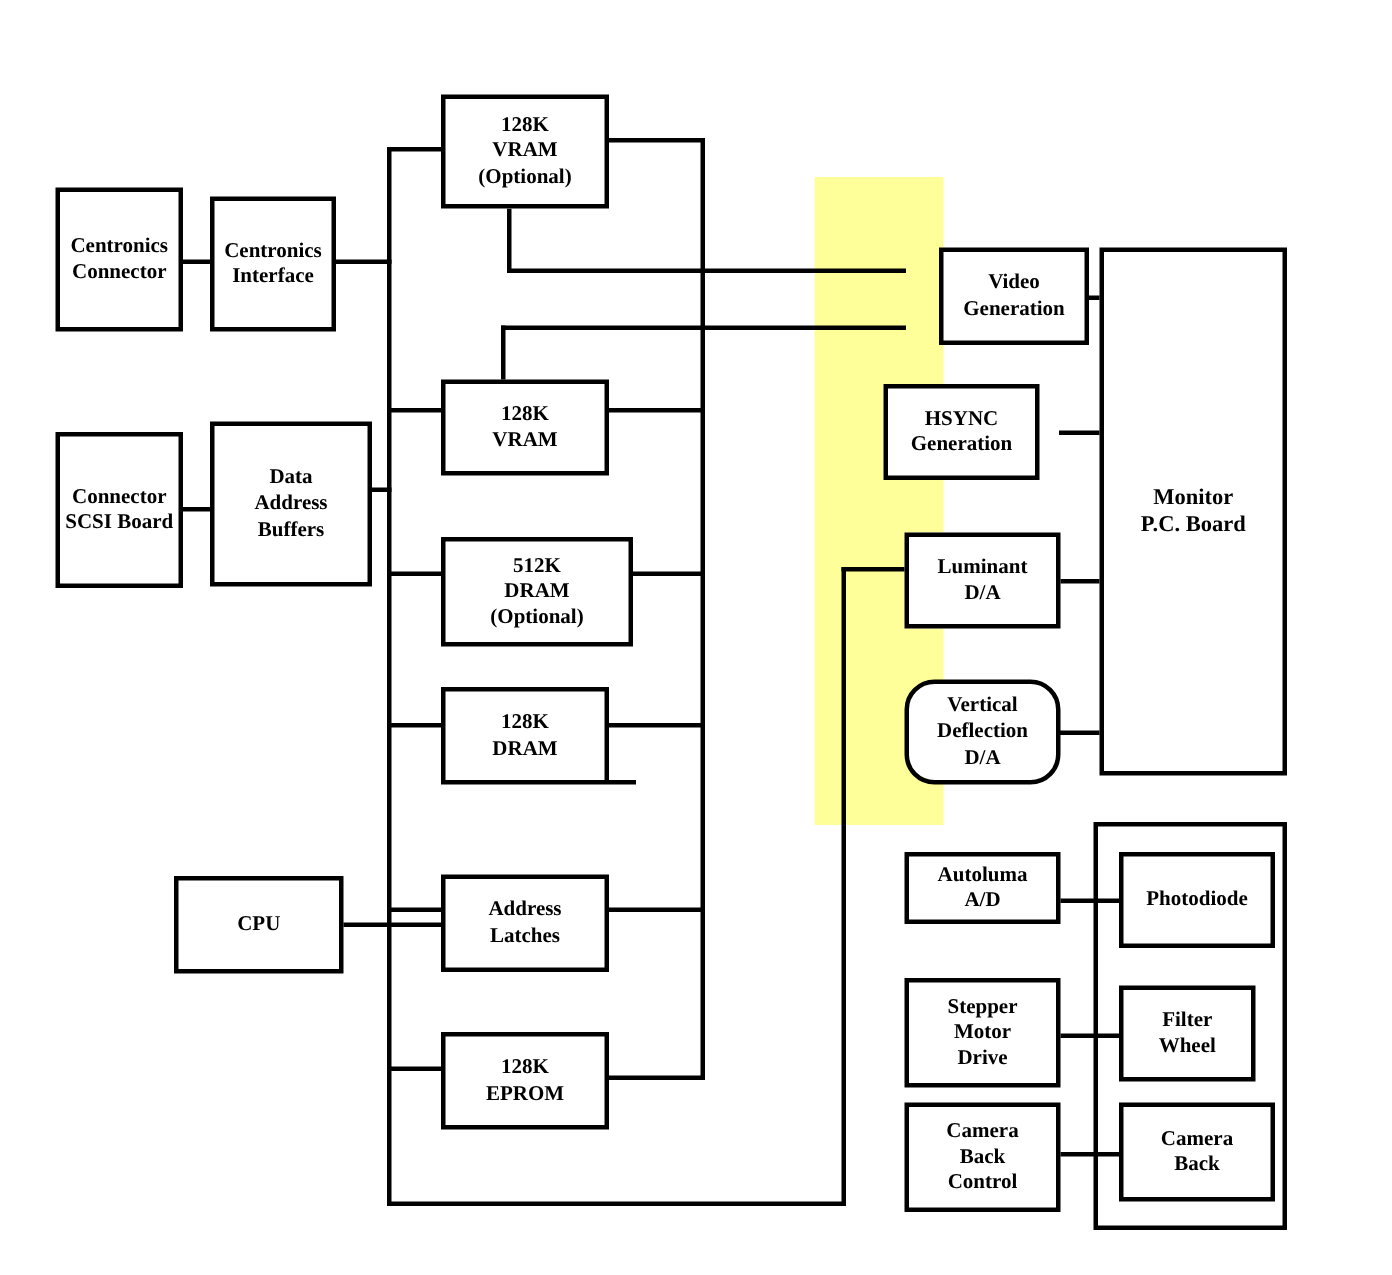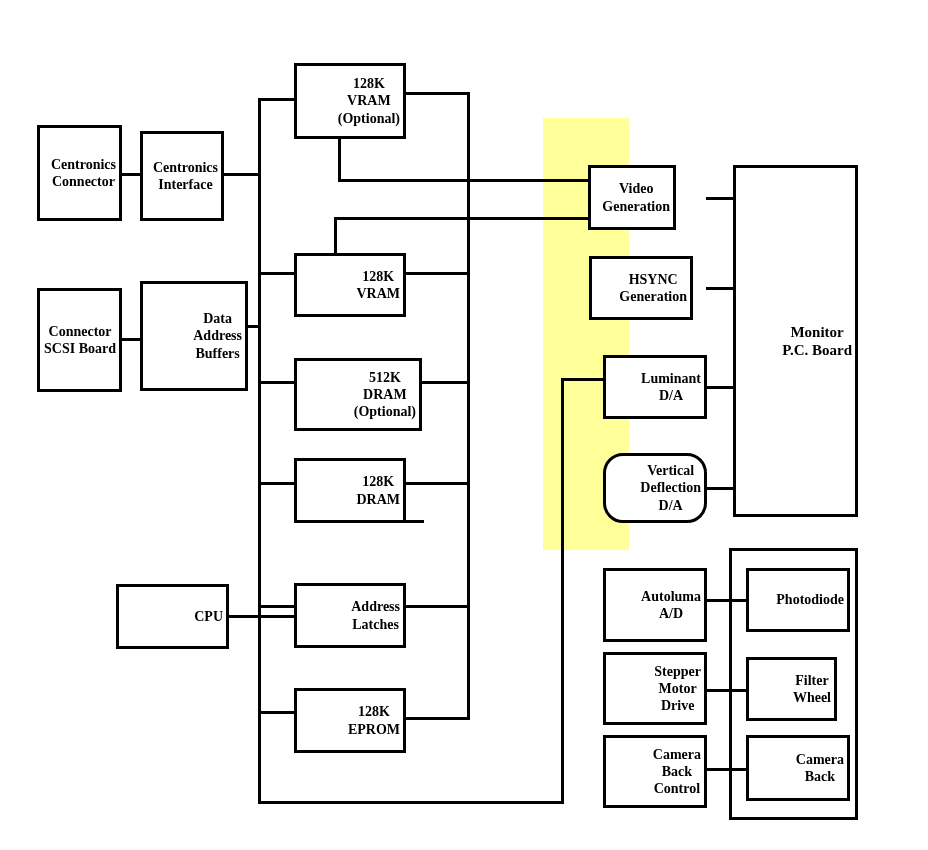--- a/index.html
+++ b/index.html
@@ -26,21 +26,21 @@
     z-index: 1;
   }
   .box {
     position: absolute;
     box-sizing: border-box;
     border: 3px solid #000000;
     background: #ffffff;
     z-index: 2;
     display: flex;
     align-items: center;
-    justify-content: flex-end;
+    justify-content: center;
     text-align: center;
   }
   .box .label {
     font-weight: bold;
     font-size: 14px;
     line-height: 1.22;
     color: #000000;
     white-space: pre-line;
     padding: 0 3px;
   }
@@ -171,21 +171,21 @@
     <span class="label">Address
 Latches</span>
   </div>
 
   <div class="box" style="left:294px; top:688px; width:112px; height:65px;">
     <span class="label">128K
 EPROM</span>
   </div>
 
 
-  <div class="box" style="left:588px; top:165px; width:88px; height:65px;">
+  <div class="box" style="left:626px; top:165px; width:100px; height:65px;">
     <span class="label">Video
 Generation</span>
   </div>
 
   <div class="box" style="left:589px; top:256px; width:104px; height:64px;">
     <span class="label">HSYNC
 Generation</span>
   </div>
 
   <div class="box" style="left:603px; top:355px; width:104px; height:64px;">
@@ -199,21 +199,21 @@
 D/A</span>
   </div>
 
   <div class="box big" style="left:733px; top:165px; width:125px; height:352px;">
     <span class="label">Monitor
 P.C. Board</span>
   </div>
 
   <div class="box" style="left:729px; top:548px; width:129px; height:272px; background:transparent; z-index:1;"></div>
 
-  <div class="box" style="left:603px; top:568px; width:104px; height:74px;">
+  <div class="box" style="left:603px; top:568px; width:104px; height:48px;">
     <span class="label">Autoluma
 A/D</span>
   </div>
 
   <div class="box" style="left:746px; top:568px; width:104px; height:64px;">
     <span class="label">Photodiode</span>
   </div>
 
   <div class="box" style="left:603px; top:652px; width:104px; height:73px;">
     <span class="label">Stepper

